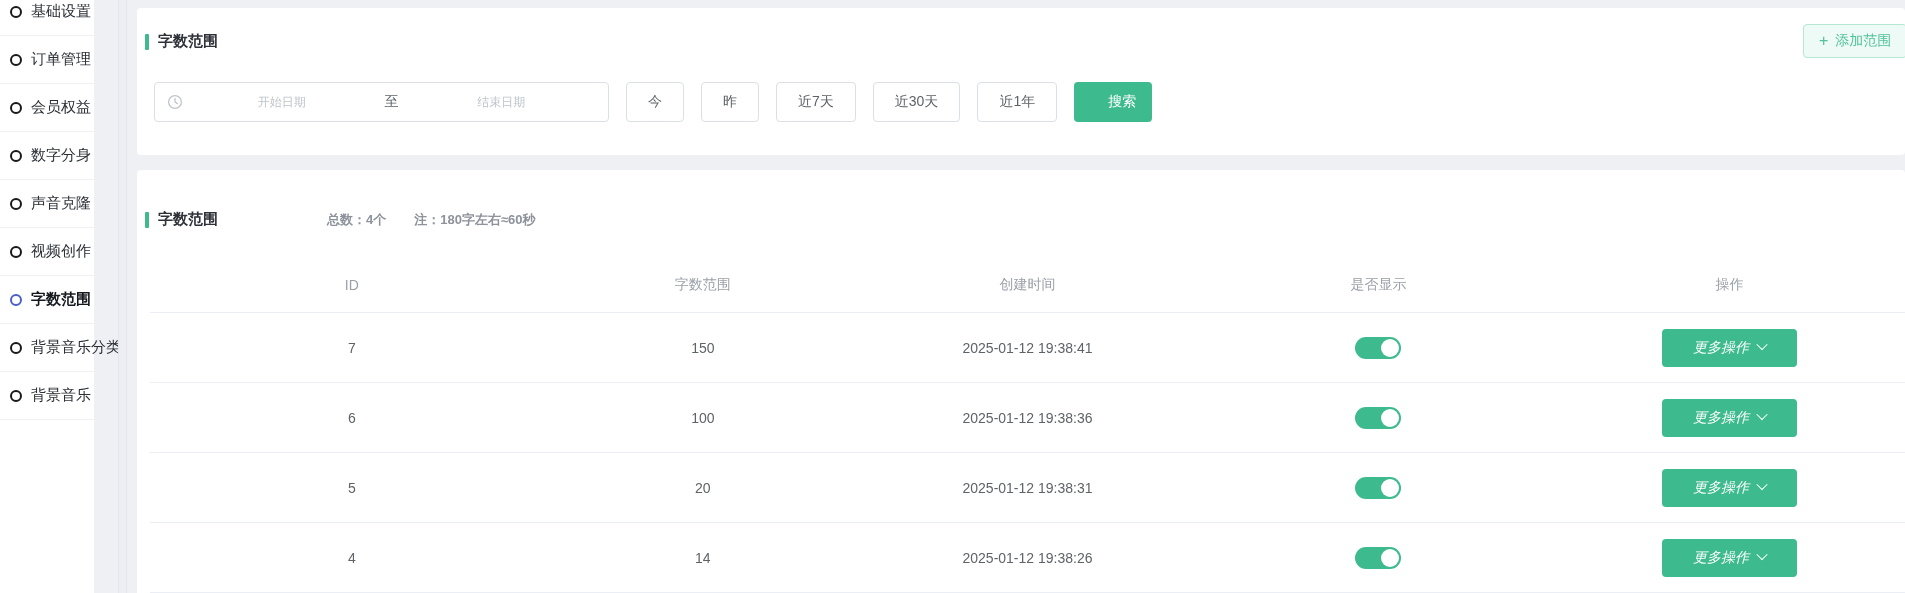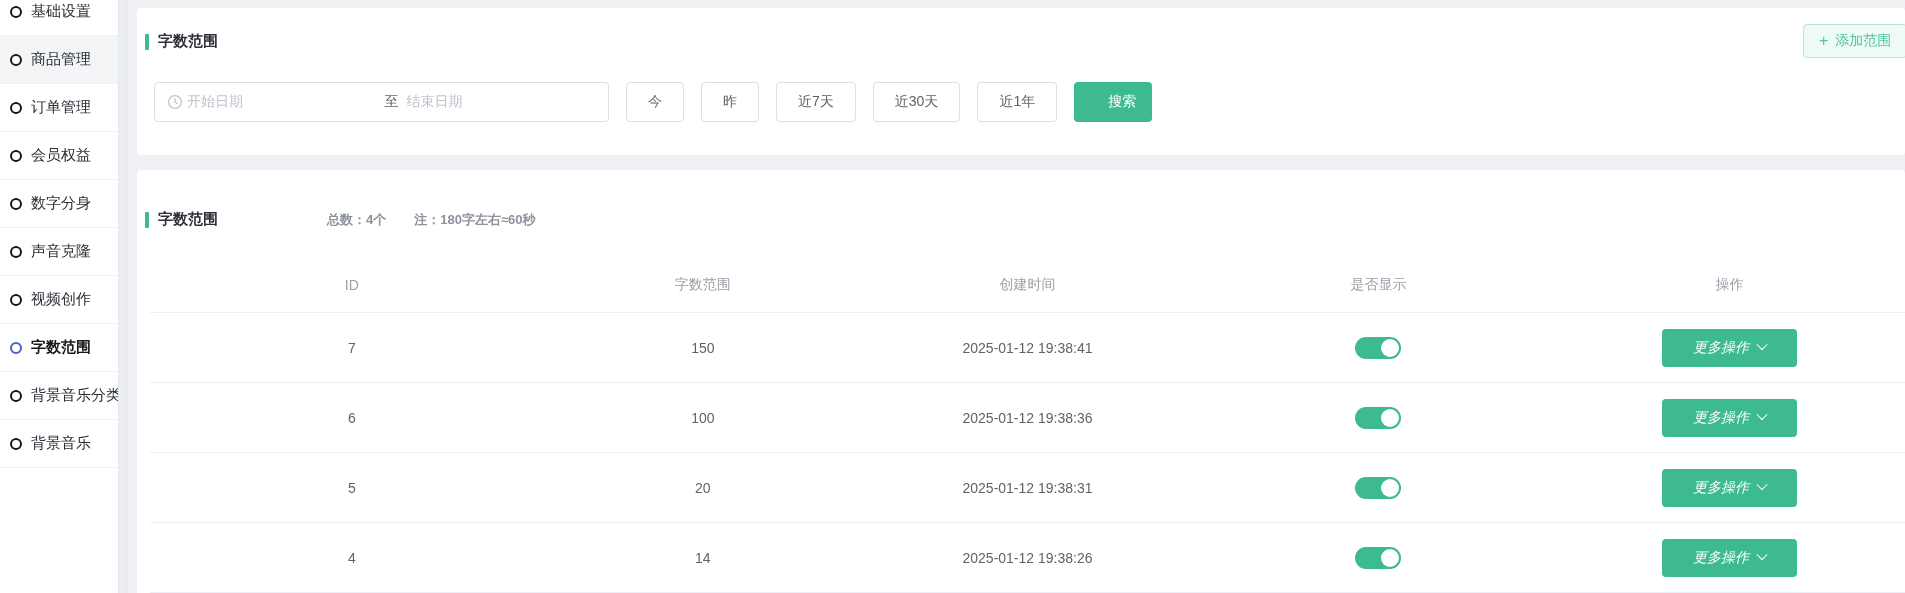--- a/index.html
+++ b/index.html
@@ -1,21 +1,21 @@
 <!DOCTYPE html>
 <html><head>
 <meta charset="utf-8">
 <style>
   * { margin:0; padding:0; box-sizing:border-box; }
   html,body { width:1905px; height:593px; overflow:hidden; }
   body { font-family:"Liberation Sans","DejaVu Sans",sans-serif; background:#eef0f4; }
   .app { position:relative; width:1905px; height:593px; }
 
   
-  .sidebar { position:absolute; left:0; top:0; width:118px; height:593px; background:#fff; z-index:2; }
+  .sidebar { position:absolute; left:0; top:0; width:94px; height:593px; background:#fff; z-index:2; }
   .scroll-strip { position:absolute; left:118px; top:0; width:9px; height:593px;
                   background:#eceef1; border-left:1px solid #e3e6ea; border-right:1px solid #e3e6ea; z-index:2; }
   .side-list { list-style:none; margin-top:-12px; }
   .side-item { height:48px; display:flex; align-items:center; gap:9px; padding-left:10px;
                border-bottom:1px solid #f0f1f4; font-size:15px; color:#2b2f36; cursor:pointer; }
   .side-item .circle { width:12px; height:12px; border-radius:50%; border:2px solid #17191c; flex:none; background:#fff; }
   .side-item.hover { background:#f4f5f7; }
   .side-item.active { font-weight:bold; color:#15181d; }
   .side-item.active .circle { border-color:#4a5fc9; }
   .side-label { white-space:nowrap; }
@@ -32,21 +32,21 @@
   .panel-filter .panel-title { left:8px; top:24px; }
   .add-btn { position:absolute; left:1666px; top:16px; height:34px; padding:0 15px;
              background:#eefaf5; border:1px solid #b5e7d3; border-radius:4px; color:#52c39b;
              font-size:14px; display:inline-flex; align-items:center; gap:7px; cursor:pointer;
              font-family:inherit; white-space:nowrap; }
   .plus-glyph { font-size:16px; line-height:1; }
   .filter-row { position:absolute; left:17px; top:74px; height:40px; display:flex; gap:17px; align-items:stretch; }
   .date-range { width:455px; border:1px solid #dcdfe6; border-radius:4px; display:flex;
                 align-items:center; padding:0 12px; gap:4px; background:#fff; cursor:text; }
   .clock-icon { flex:none; display:flex; }
-  .date-ph { flex:1; text-align:left; font-size:14px; color:#bfc4cc; }
+  .date-ph { flex:1; text-align:center; font-size:12px; color:#bfc4cc; }
   .date-sep { font-size:14px; color:#5f6368; padding:0 4px; }
   .qbtn { background:#fff; border:1px solid #dcdfe6; border-radius:4px; color:#5f6368;
           font-size:14px; padding:0 21px; cursor:pointer; font-family:inherit; white-space:nowrap; }
   .search-btn { background:#3dba8e; border:none; border-radius:4px; color:#fff; font-size:14px;
                 width:78px; cursor:pointer; font-family:inherit;padding-left:18px; }
 
   
   .panel-table .panel-title { left:8px; top:40px; }
   .table-note { display:flex; gap:28px; margin-left:100px; font-size:13px; font-weight:bold; color:#8d929b; }
   .table { position:absolute; left:13px; right:0; top:88px; }
@@ -77,24 +77,20 @@
 
 <div class="app">
 
   <aside class="sidebar">
     <ul class="side-list" id="side-list">
   <li class="side-item">
     <span class="circle"></span>
     <span class="side-label">基础设置</span>
   </li>
 
-  <li class="side-item hover">
-    <span class="circle"></span>
-    <span class="side-label">商品管理</span>
-  </li>
 
   <li class="side-item">
     <span class="circle"></span>
     <span class="side-label">订单管理</span>
   </li>
 
   <li class="side-item">
     <span class="circle"></span>
     <span class="side-label">会员权益</span>
   </li>

